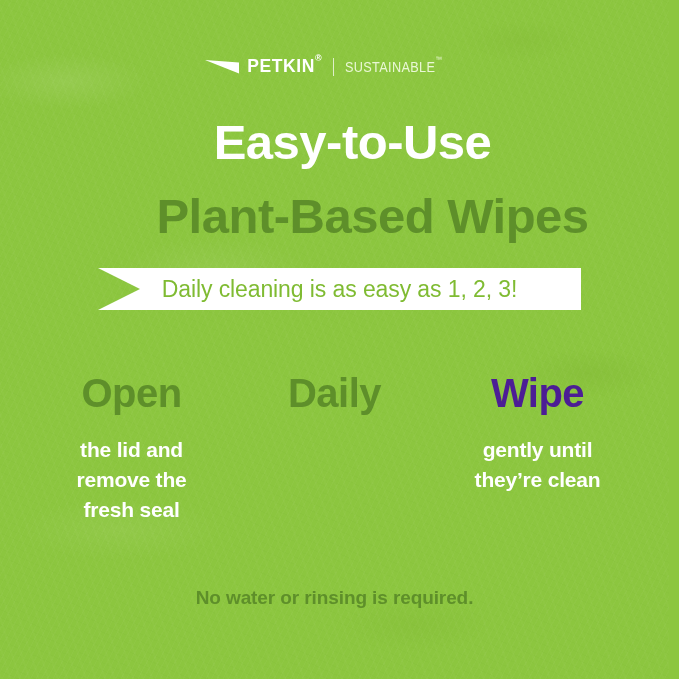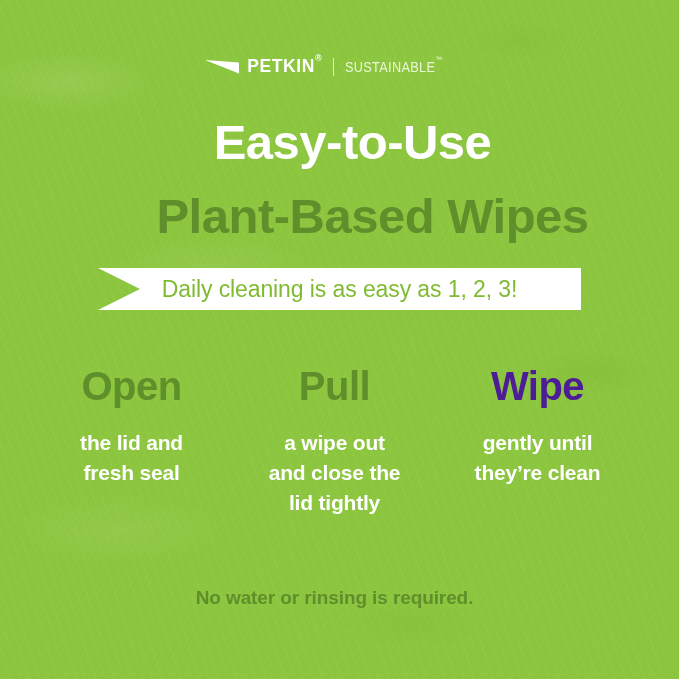--- a/index.html
+++ b/index.html
@@ -166,21 +166,21 @@
     flex: 1 1 0;
     text-align: center;
     padding: 0 4px;
   }
   .step-title {
     color: #5E8F2A;
     font-size: 40px;
     font-weight: 700;
     line-height: 1;
     letter-spacing: -0.5px;
-    margin: 0 0 22px 0;
+    margin: 7px 0 22px 0;
   }
   .step-body {
     color: #FFFFFF;
     font-size: 21px;
     font-weight: 700;
     line-height: 1.42;
     letter-spacing: -0.2px;
   }
   .step-line { display: block; }
 
@@ -224,31 +224,27 @@
     <div class="ribbon" style="background: rgb(255, 255, 255);">
       <span class="ribbon-text" style="color: rgb(127, 187, 50);">Daily cleaning is as easy as 1, 2, 3!</span>
     </div>
 
     <div class="steps">
 
       <div class="step">
         <div class="step-title" style="color: rgb(94, 143, 42);">Open</div>
         <div class="step-body" style="color: rgb(255, 255, 255);">
           <span class="step-line">the lid and</span>
+          <span class="step-line">remove the</span>
           <span class="step-line">fresh seal</span>
         </div>
       </div>
 
       <div class="step">
-        <div class="step-title" style="color: rgb(94, 143, 42);">Pull</div>
-        <div class="step-body" style="color: rgb(255, 255, 255);">
-          <span class="step-line">a wipe out</span>
-          <span class="step-line">and close the</span>
-          <span class="step-line">lid tightly</span>
-        </div>
+        <div class="step-title" style="color: rgb(94, 143, 42);">Daily</div>
       </div>
 
       <div class="step">
         <div class="step-title" style="color: #4c1d95;">Wipe</div>
         <div class="step-body" style="color: rgb(255, 255, 255);">
           <span class="step-line">gently until</span>
           <span class="step-line">they’re clean</span>
         </div>
       </div>
 

